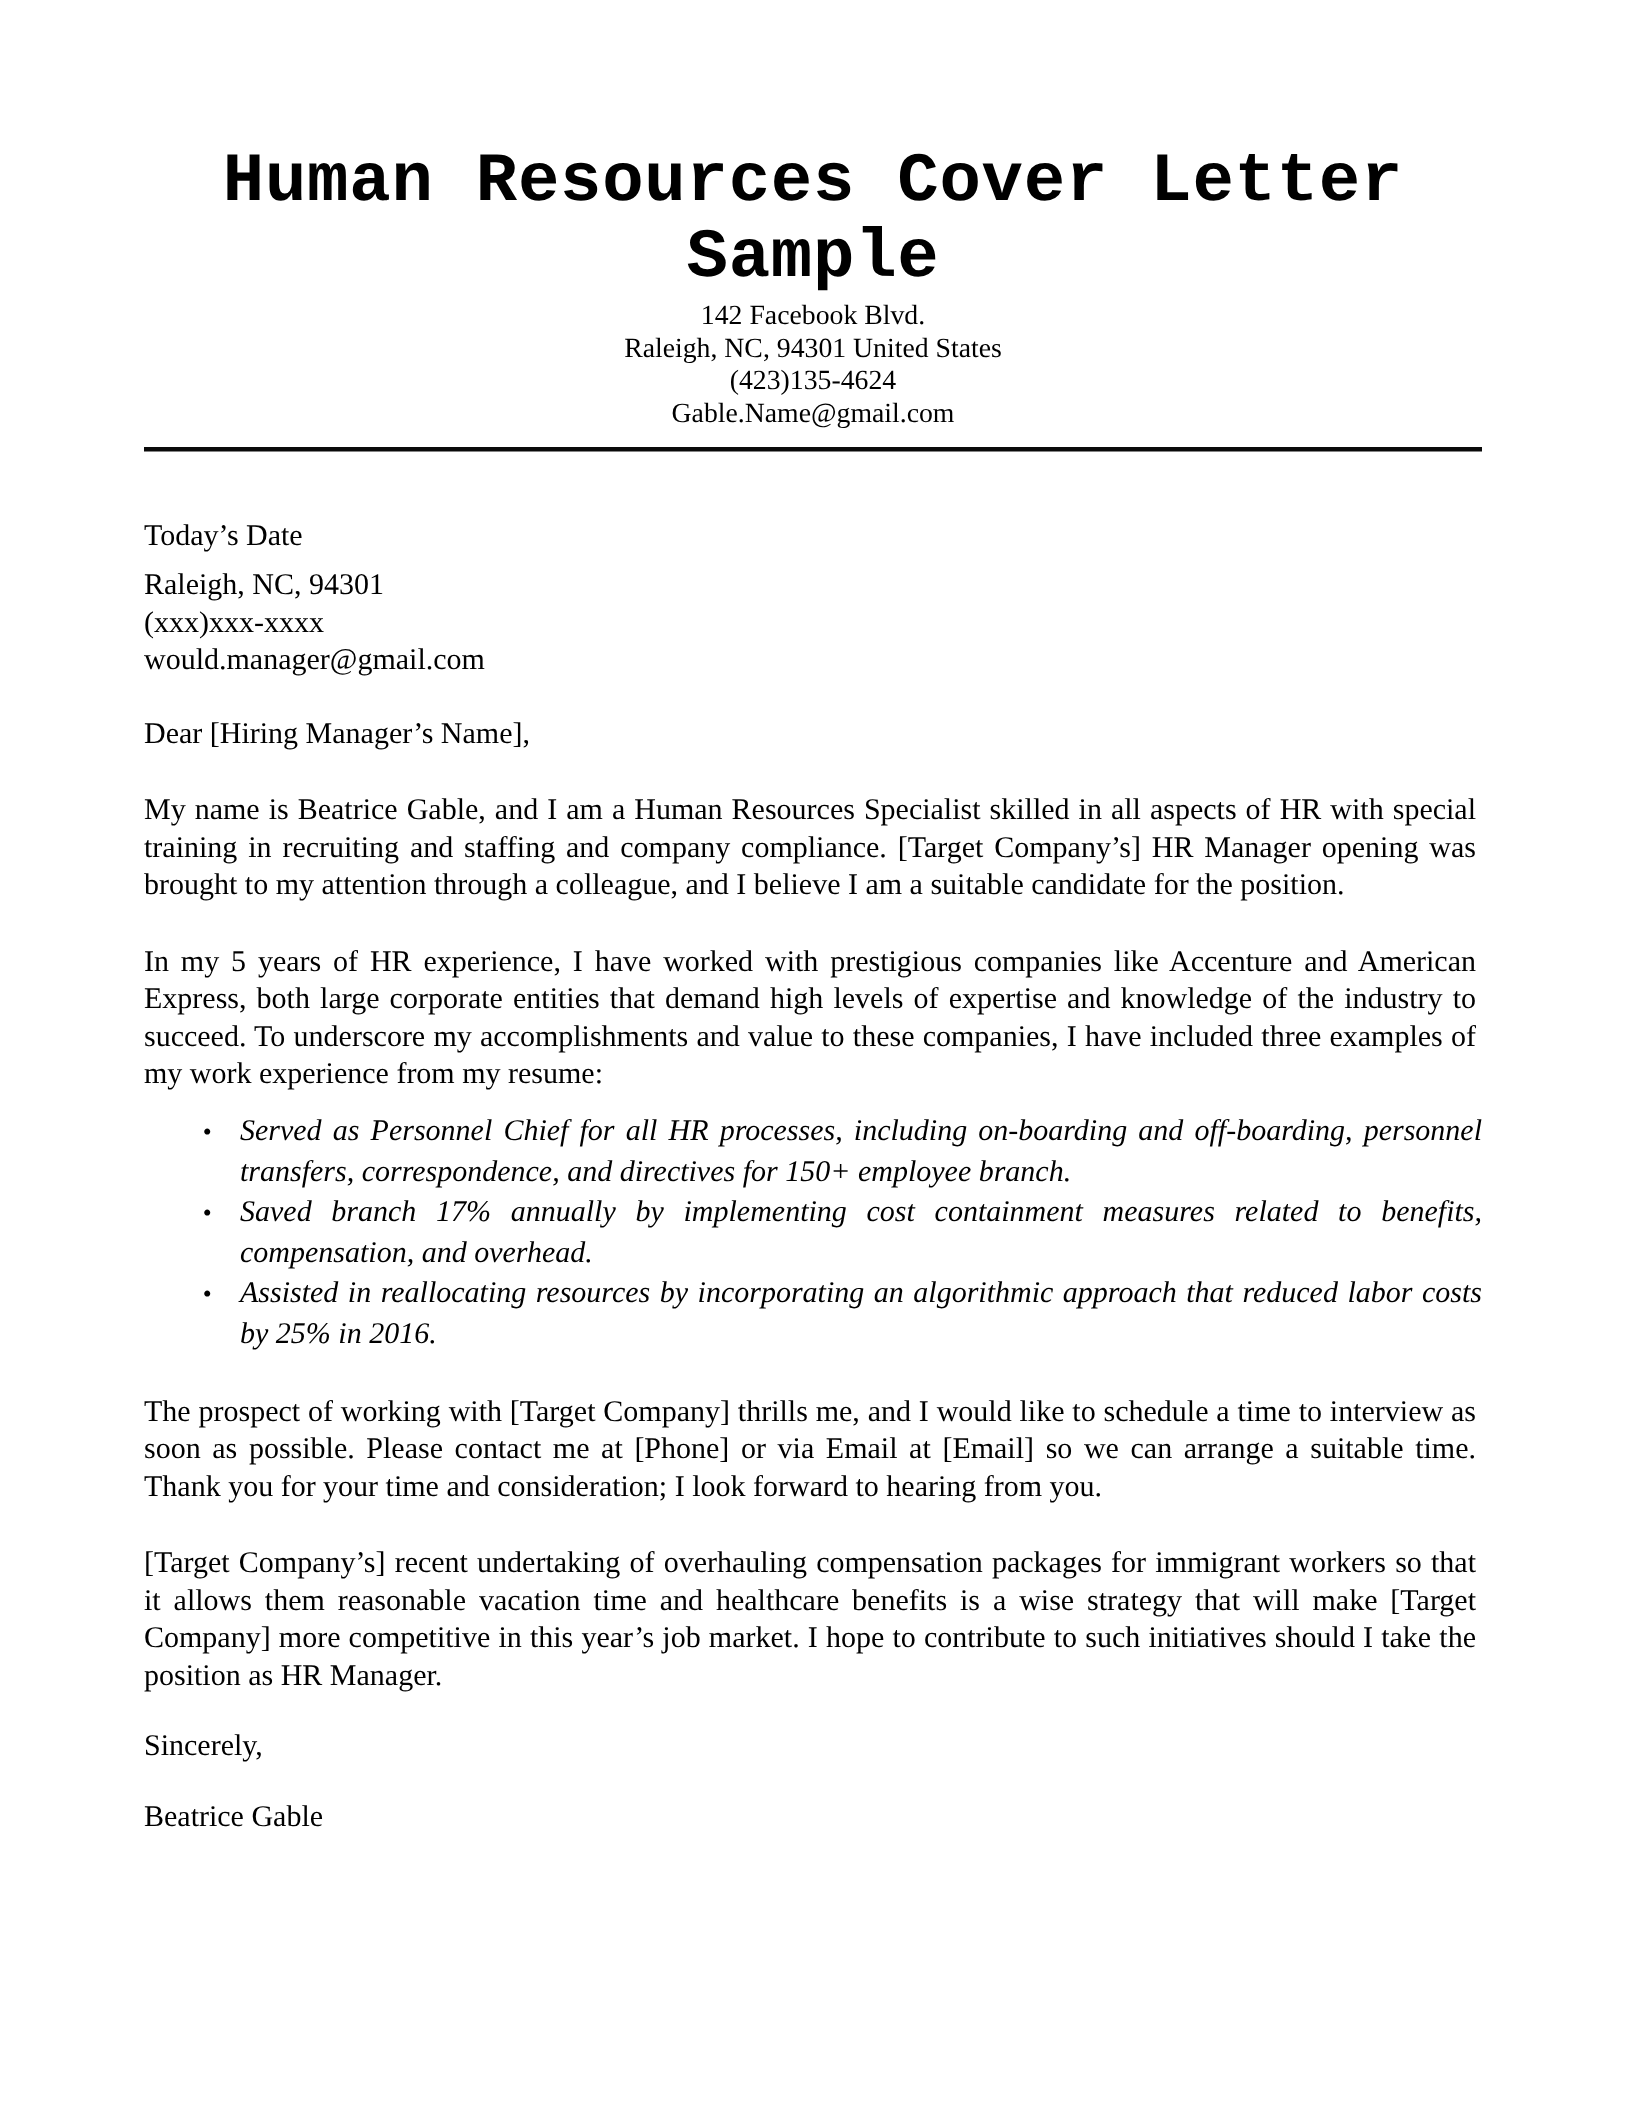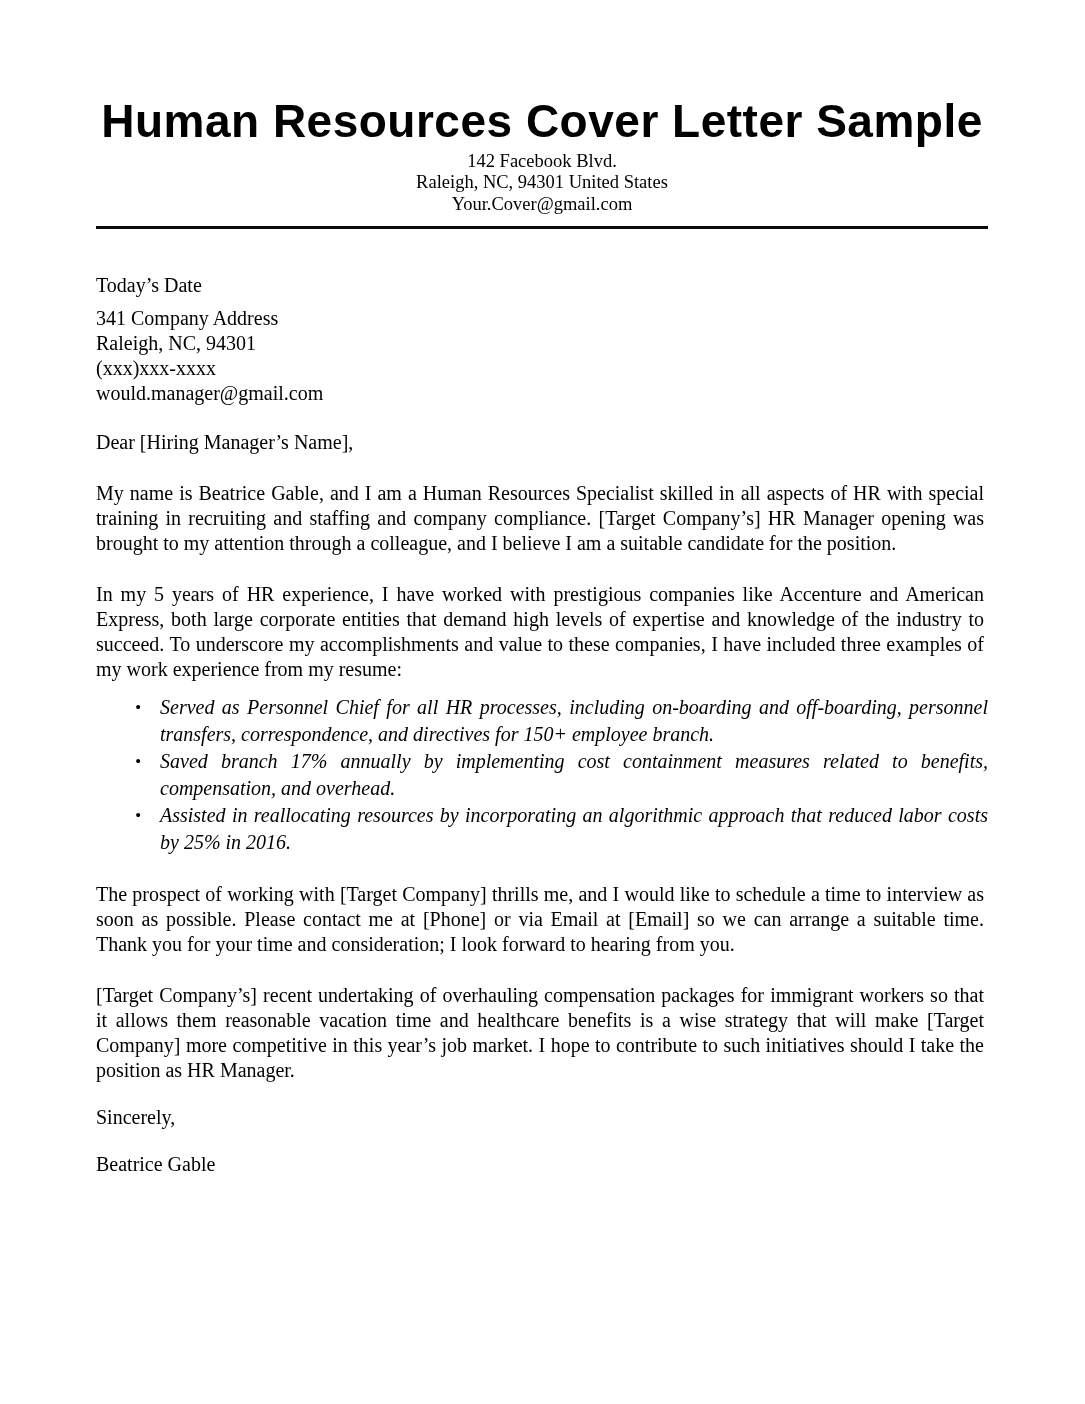--- a/index.html
+++ b/index.html
@@ -22,21 +22,21 @@
   
   .letter-header {
     text-align: center;
   }
   .letter-title {
     margin: 0 0 4px 0;
     font-size: 46px;
     line-height: 1.1;
     font-weight: bold;
     letter-spacing: 0.5px;
-    font-family: Liberation Sans, sans-serif;
+    font-family: Liberation Mono, monospace;
   }
   .contact-line {
     font-size: 18.5px;
     line-height: 21.5px;
   }
   .header-divider {
     border: none;
     border-top: 3.5px solid #0a0a0a;
     margin: 11px 0 0 0;
   }
@@ -97,28 +97,28 @@
 </style>
 </head>
 <body>
 
 <div class="page">
 
   <div class="letter-header">
     <h1 class="letter-title">Human Resources Cover Letter Sample</h1>
     <div class="contact-line">142 Facebook Blvd.</div>
     <div class="contact-line">Raleigh, NC, 94301 United States</div>
-    <div class="contact-line">Your.Cover@gmail.com</div>
+    <div class="contact-line">(423)135-4624</div>
+    <div class="contact-line">Gable.Name@gmail.com</div>
     <hr class="header-divider">
   </div>
 
   <div class="recipient-block">
     <p class="recipient-line-spaced">Today’s Date</p>
     <div class="recipient-address-group">
-      <div>341 Company Address</div>
       <div>Raleigh, NC, 94301</div>
       <div>(xxx)xxx-xxxx</div>
       <div>would.manager@gmail.com</div>
     </div>
     <p class="salutation">Dear [Hiring Manager’s Name],</p>
   </div>
 
   <div class="letter-body">
     <p class="body-paragraph">My name is Beatrice Gable, and I am a Human Resources Specialist skilled in all aspects of HR with special training in recruiting and staffing and company compliance. [Target Company’s] HR Manager opening was brought to my attention through a colleague, and I believe I am a suitable candidate for the position.</p>
     <p class="body-paragraph">In my 5 years of HR experience, I have worked with prestigious companies like Accenture and American Express, both large corporate entities that demand high levels of expertise and knowledge of the industry to succeed. To underscore my accomplishments and value to these companies, I have included three examples of my work experience from my resume:</p>

